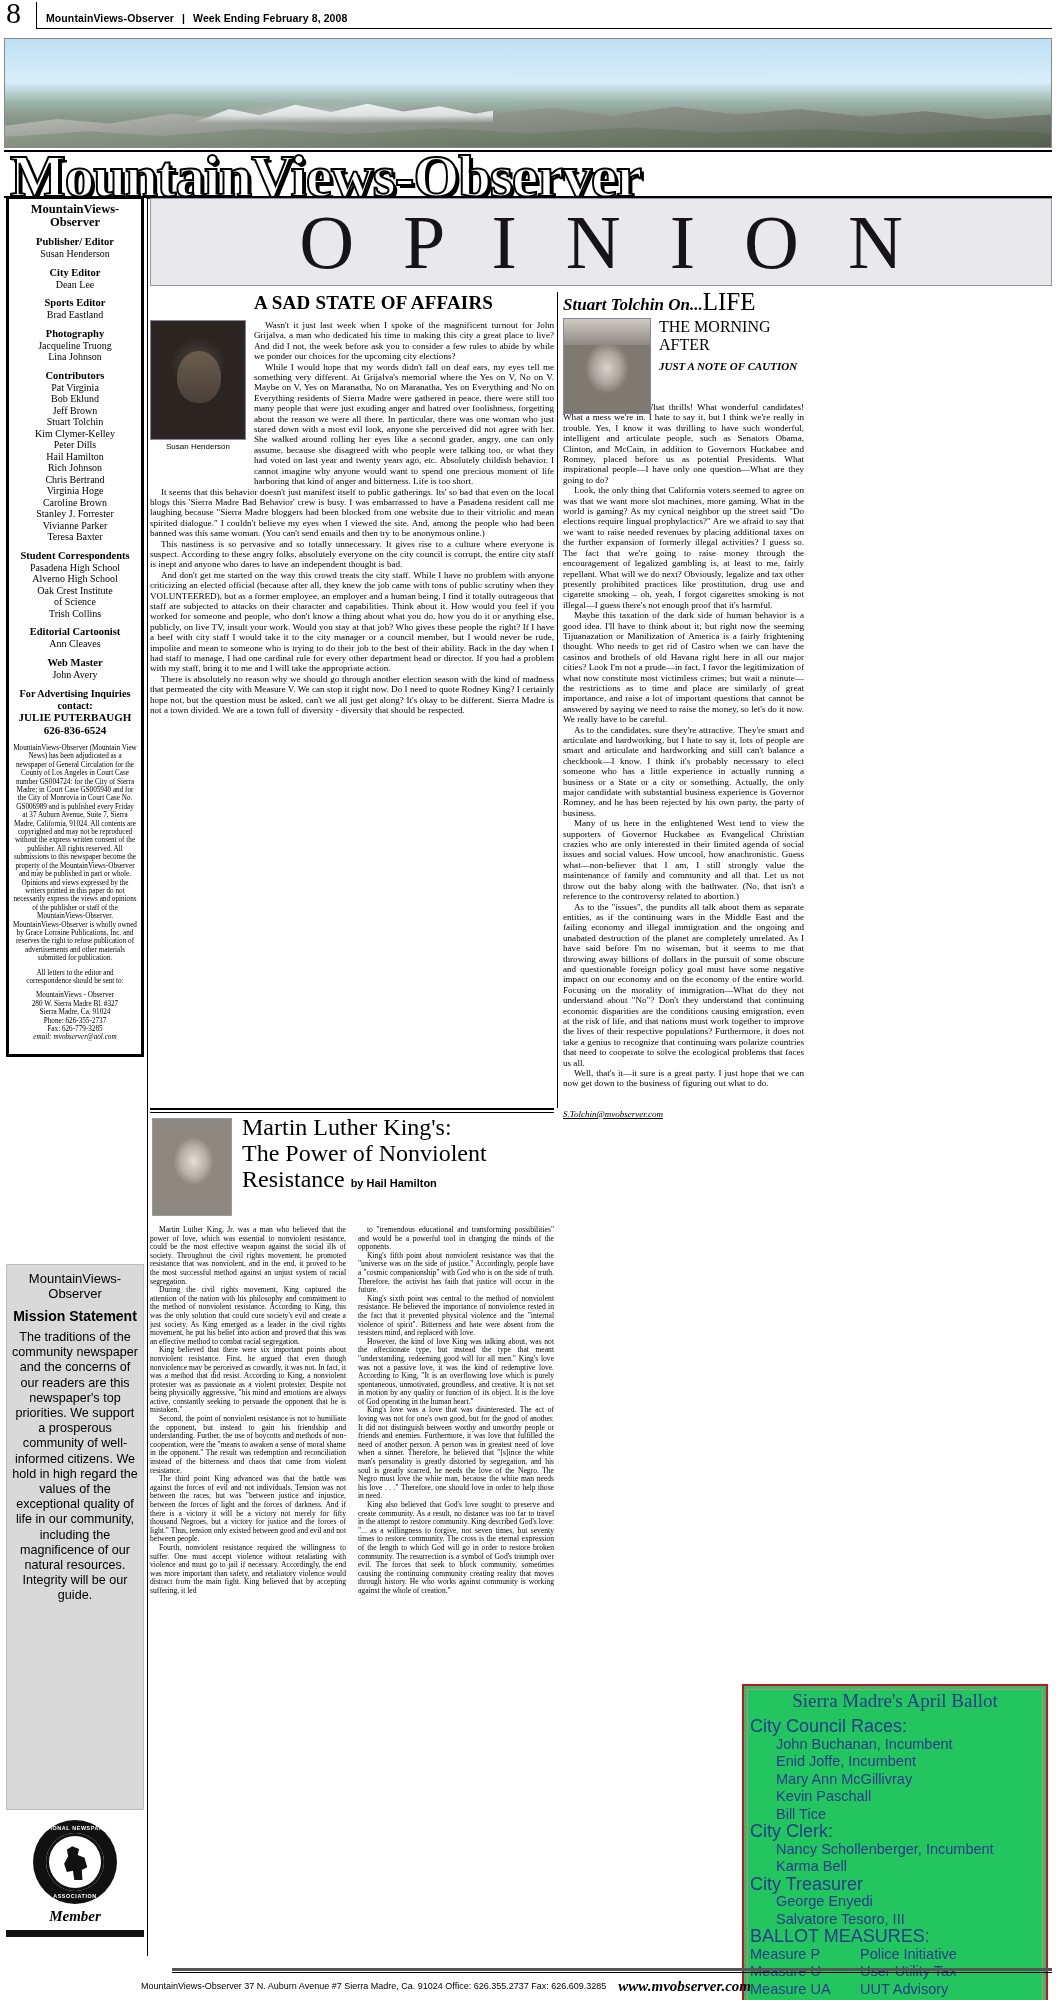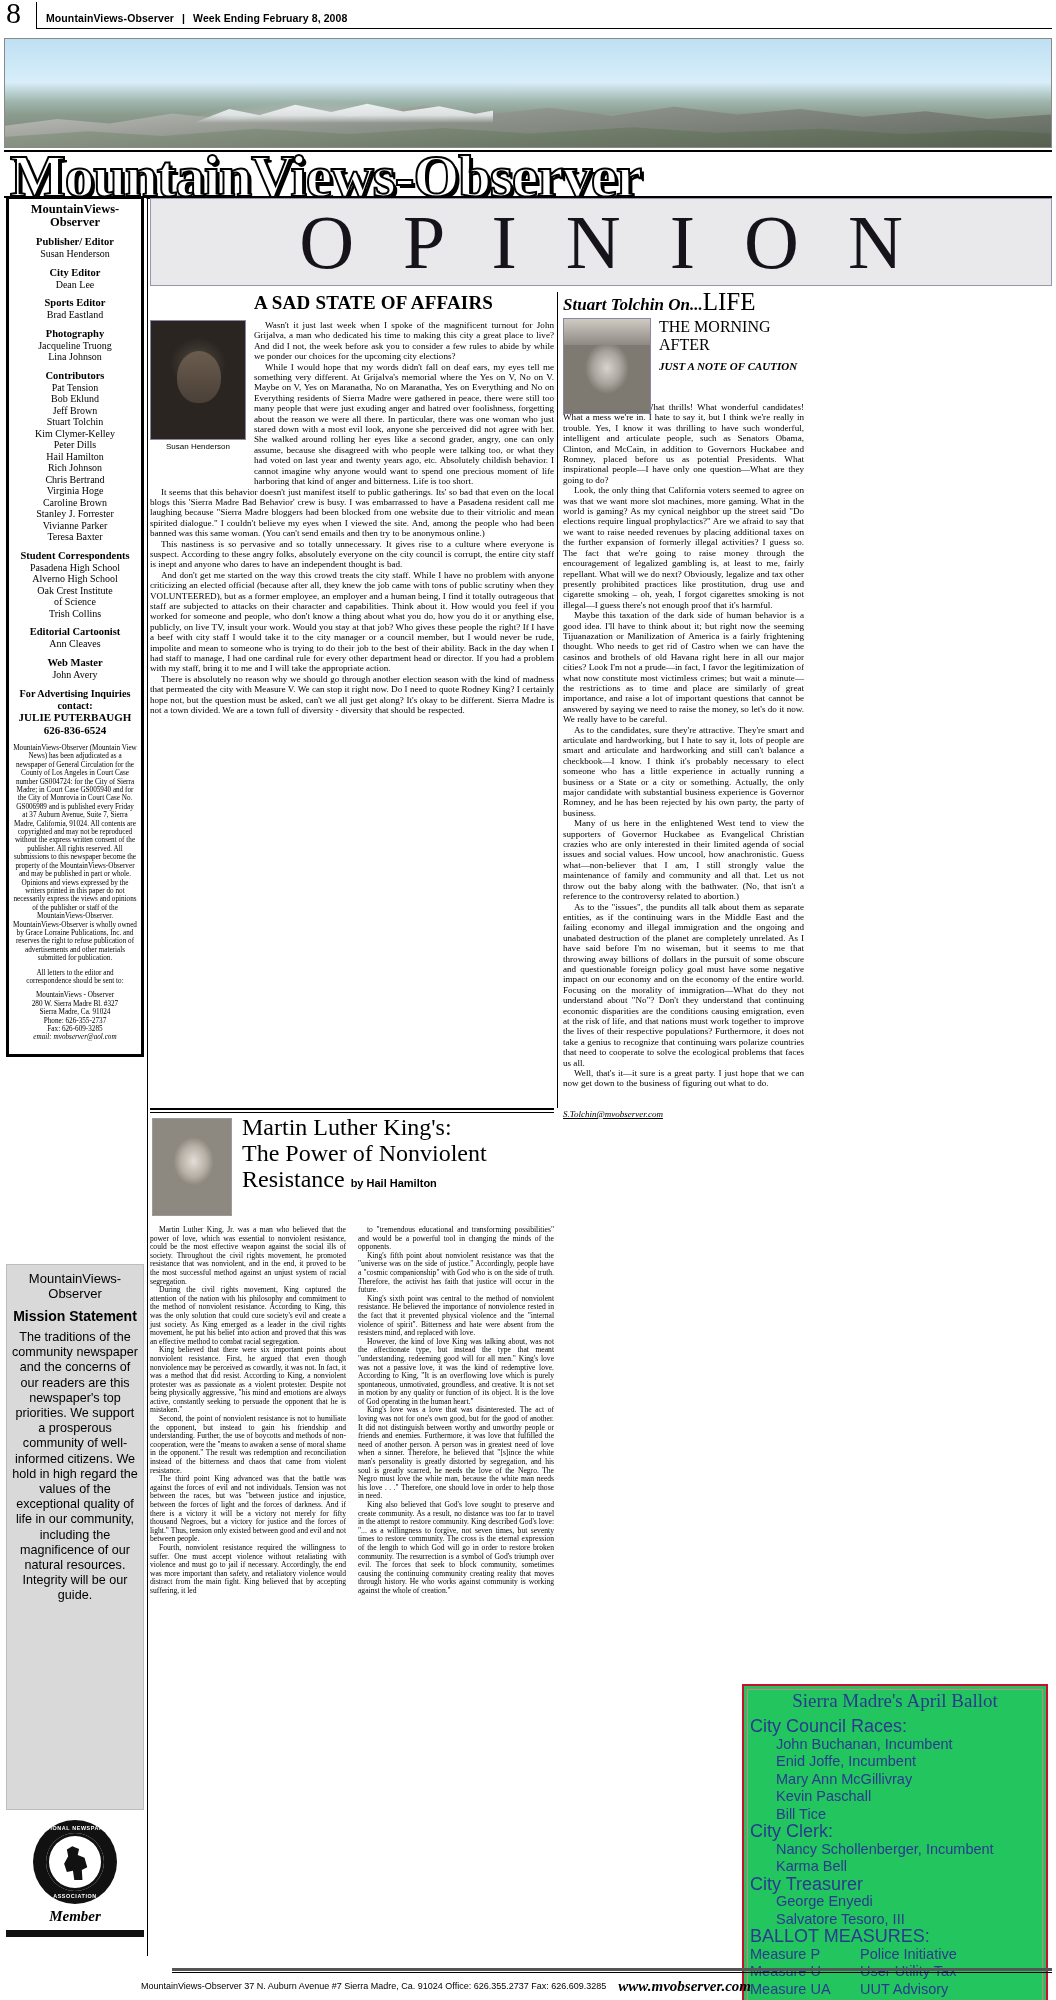--- a/index.html
+++ b/index.html
@@ -320,21 +320,21 @@
       <div class="role">Publisher/ Editor</div>
       <div class="name">Susan Henderson</div>
       <div class="role">City Editor</div>
       <div class="name">Dean Lee</div>
       <div class="role">Sports  Editor</div>
       <div class="name">Brad Eastland</div>
       <div class="role">Photography</div>
       <div class="name">Jacqueline Truong</div>
       <div class="name">Lina Johnson</div>
       <div class="role">Contributors</div>
-      <div class="name">Pat Tension</div>
+      <div class="name">Pat Virginia</div>
       <div class="name">Bob Eklund</div>
       <div class="name">Jeff Brown</div>
       <div class="name">Stuart Tolchin</div>
       <div class="name">Kim Clymer-Kelley</div>
       <div class="name">Peter Dills</div>
       <div class="name">Hail Hamilton</div>
       <div class="name">Rich Johnson</div>
       <div class="name">Chris Bertrand</div>
       <div class="name">Virginia Hoge</div>
       <div class="name">Caroline Brown</div>
@@ -356,21 +356,21 @@
   <div class="advname">JULIE PUTERBAUGH</div>
   <div class="advname">626-836-6524</div>
   <div class="legal">
     <p>MountainViews-Observer (Mountain View News) has been adjudicated as a newspaper of General Circulation for the County of Los Angeles in Court Case number GS004724:  for the City of Sierra Madre; in Court Case GS005940 and for the City of Monrovia in Court Case No. GS006989 and is published every Friday at 37 Auburn Avenue, Suite 7, Sierra Madre, California, 91024.  All contents are copyrighted and may not be reproduced without the express written consent of the publisher.  All rights reserved.  All submissions to this newspaper become the property of the MountainViews-Observer and may be published in part or whole.  Opinions and views expressed by the writers printed in this paper do not necessarily express the views and opinions of the publisher or staff of the MountainViews-Observer.  MountainViews-Observer is wholly owned by Grace Lorraine Publications, Inc. and reserves the right to refuse publication of advertisements and other materials submitted for publication.</p>
     <p>All letters to the editor and correspondence should be sent to:</p>
     <div id="staff-address">
         <div>MountainViews - Observer</div>
         <div>280 W. Sierra Madre Bl.  #327</div>
         <div>Sierra Madre, Ca.  91024</div>
         <div>Phone: 626-355-2737</div>
-        <div>Fax: 626-609-3285</div>
+        <div>Fax: 626-779-3285</div>
       </div>
     <p class="em">email:  mvobserver@aol.com</p>
   </div>
 </div>
 
 <div class="missionbox">
   <div class="mb-title">
     <div>MountainViews-</div>
     <div>Observer</div>
   </div>

